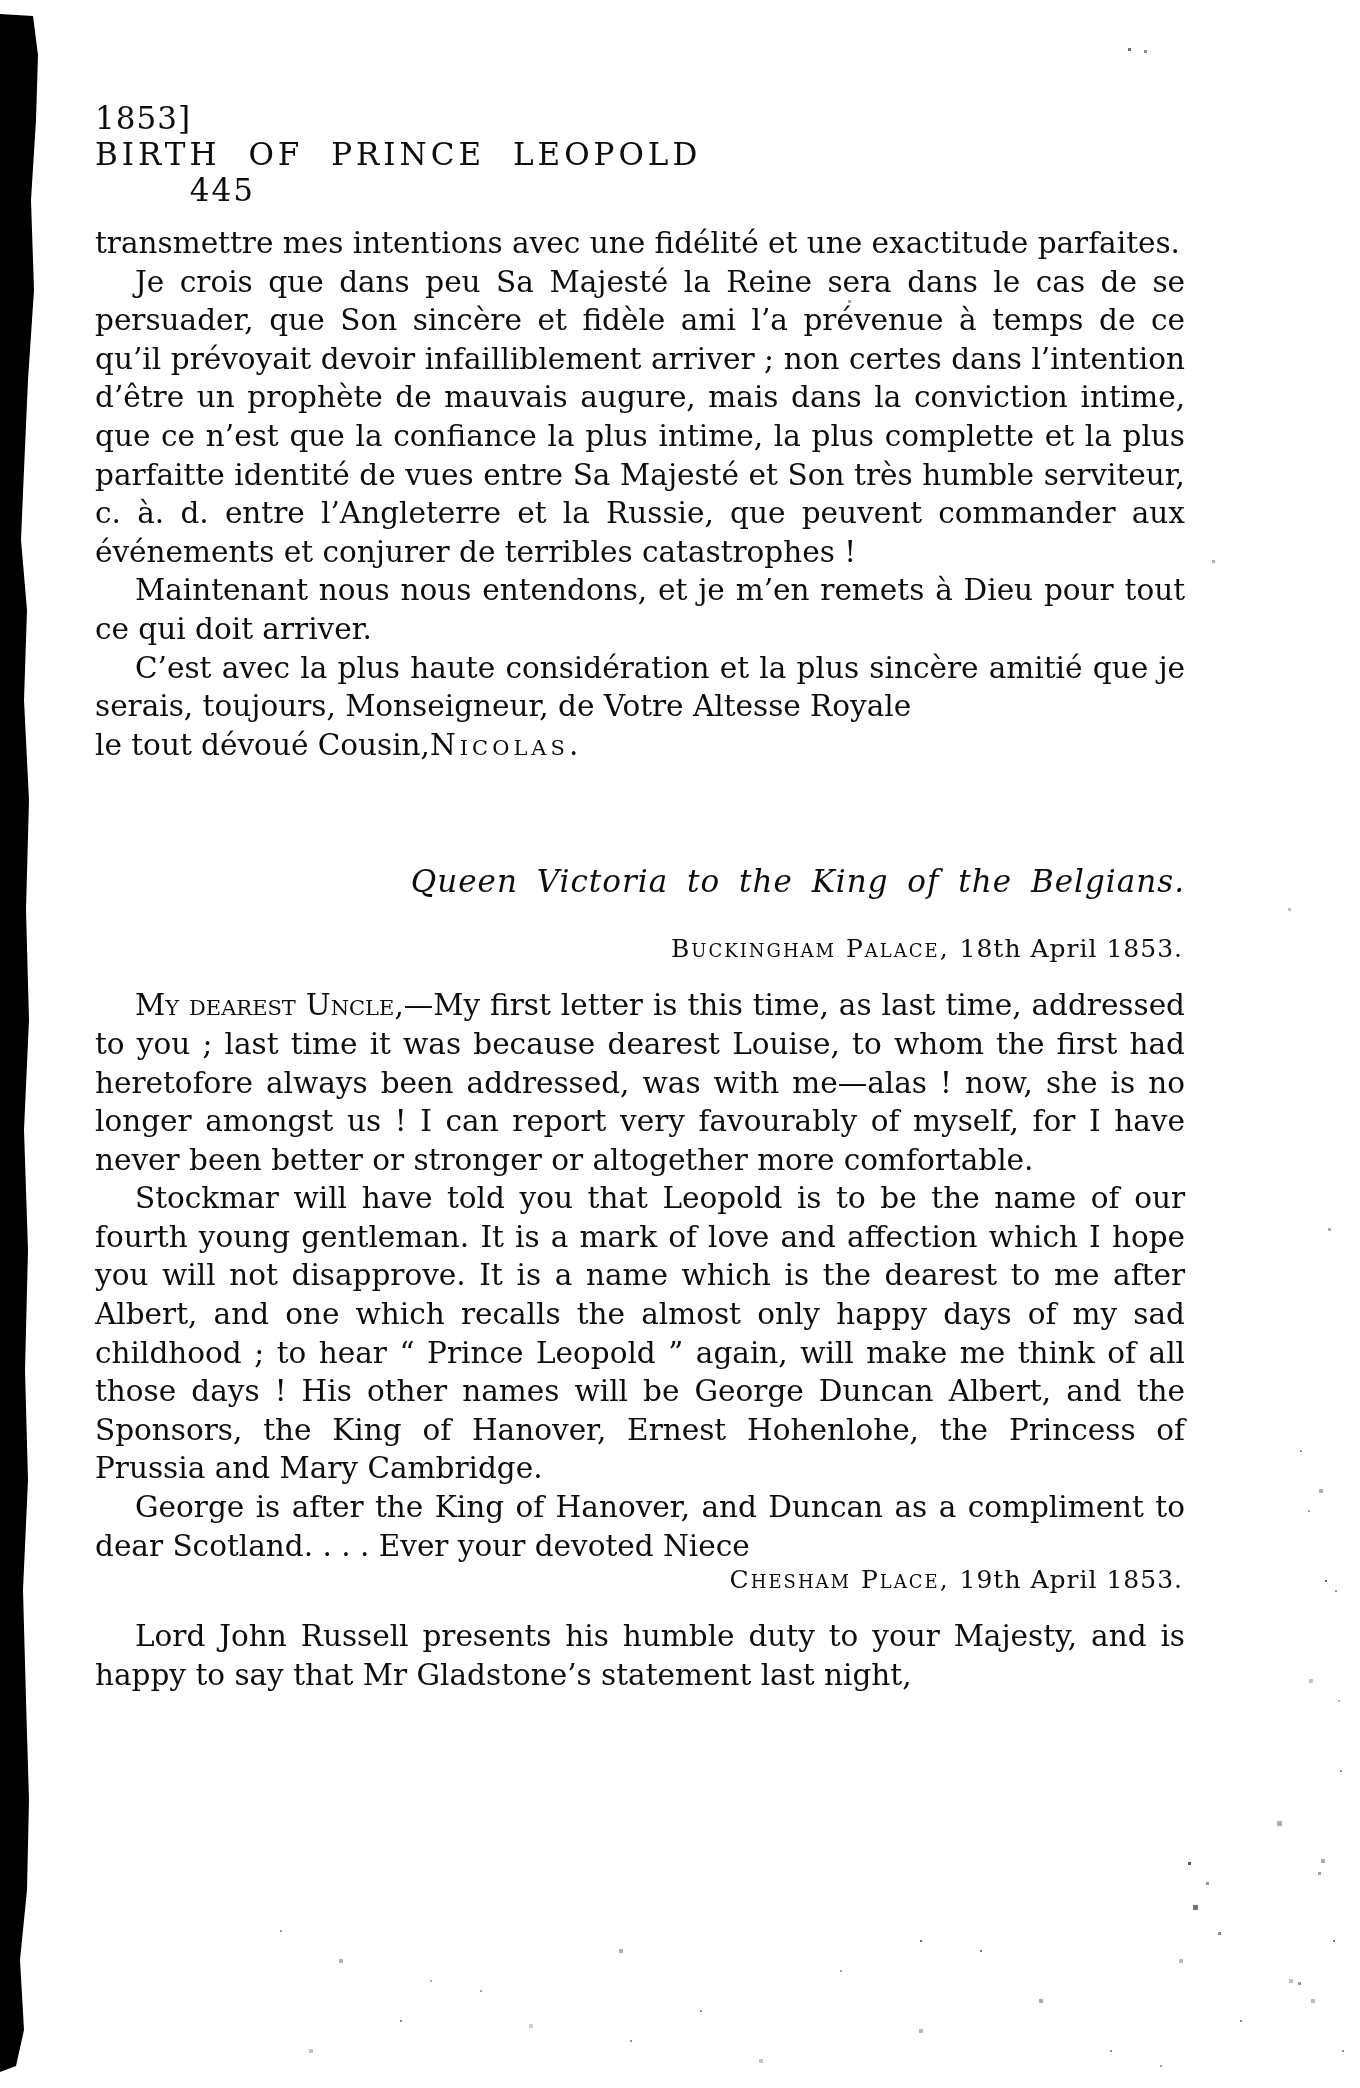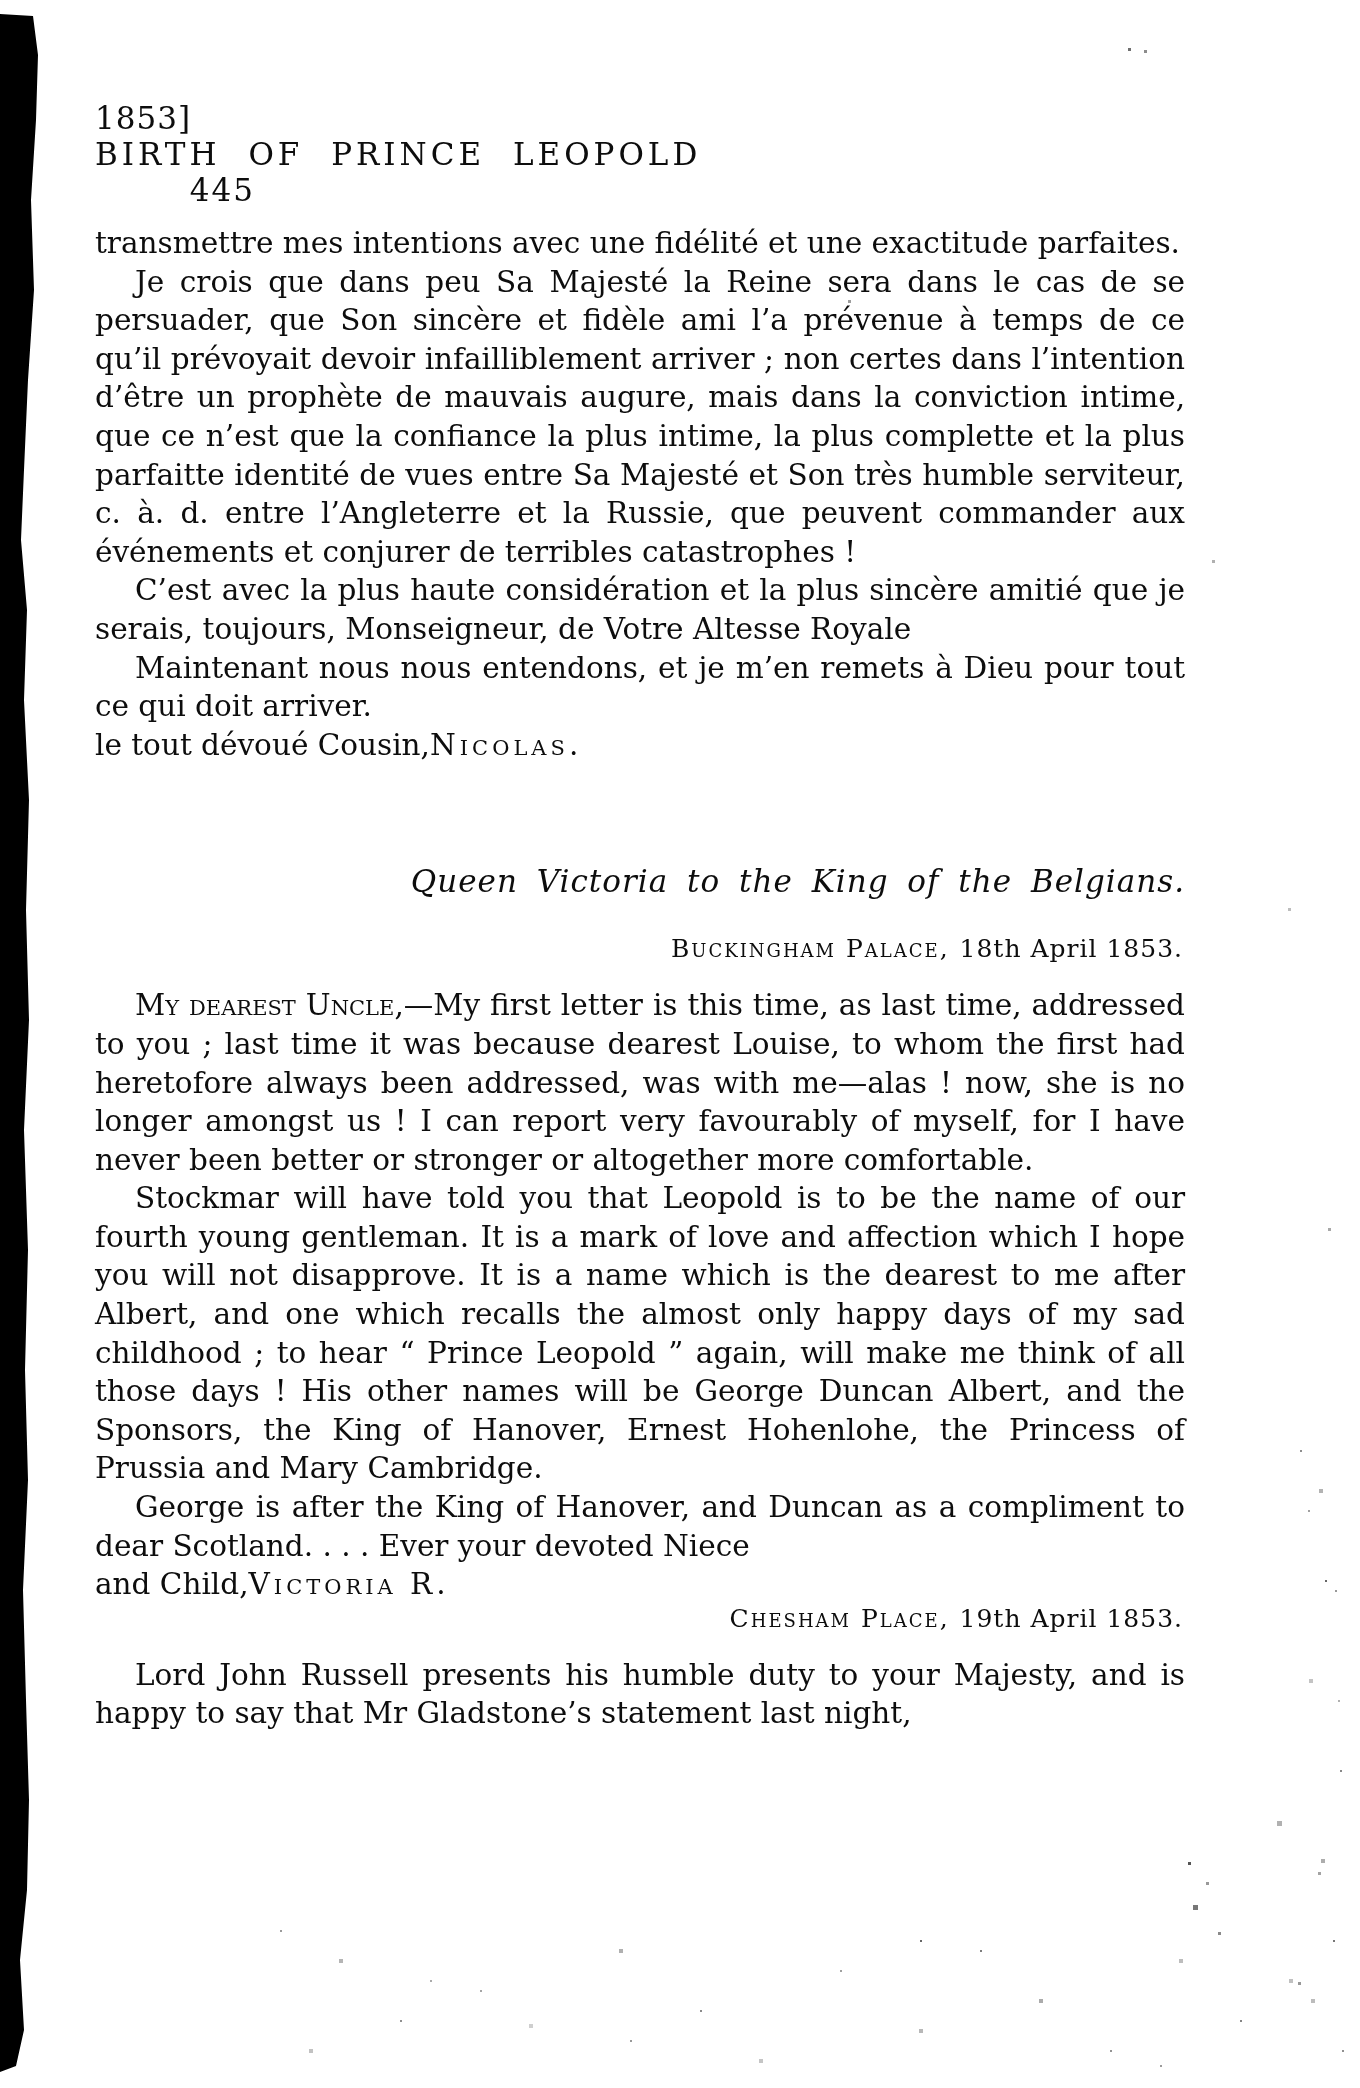--- a/index.html
+++ b/index.html
@@ -144,35 +144,31 @@
 
 <div class="page-body">
   <div class="running-header">
     <span class="year">1853]</span>
     <span class="title">BIRTH OF PRINCE LEOPOLD</span>
     <span class="pageno">445</span>
   </div>
   <div id="content">
       <p class="para"><span>transmettre mes intentions avec une fidélité et une exactitude parfaites.</span></p>
       <p class="para indent"><span>Je crois que dans peu Sa Majesté la Reine sera dans le cas de se persuader, que </span><span class="em">Son sincère et fidèle ami</span><span> l’a prévenue à temps de ce qu’il prévoyait devoir infailliblement arriver ; non certes dans l’intention d’être un </span><span class="em">prophète de mauvais augure</span><span>, mais dans la conviction intime, que ce n’est que la confiance la plus intime, la plus complette et la plus parfaitte identité de vues entre Sa Majesté et Son très humble serviteur, c. à. d. entre l’Angleterre et la Russie, que peuvent commander aux événements et conjurer de terribles catastrophes !</span></p>
+      <p class="para indent"><span>Maintenant nous nous entendons, et je m’en remets à Dieu pour tout ce qui doit arriver.</span></p>
       <p class="para indent"><span>C’est avec la plus haute considération et la plus sincère amitié que je serais, toujours, Monseigneur, de Votre Altesse Royale</span></p>
-      <p class="para indent"><span>Maintenant nous nous entendons, et je m’en remets à Dieu pour tout ce qui doit arriver.</span></p>
       <div class="closing-line">
         <span>le tout dévoué Cousin,</span>
         <span class="signature">Nicolas.</span>
       </div>
       <div class="section-heading">Queen Victoria to the King of the Belgians.</div>
       <div class="dateline"><span class="sc">Buckingham Palace, </span><span class="em">18th April</span><span> 1853.</span></div>
       <p class="para indent"><span class="sc">My dearest Uncle,</span><span>—My first letter is </span><span class="em">this</span><span> time, as last time, addressed to you ; last time it was because dearest Louise, to whom the first had heretofore always been addressed, was with me—alas ! </span><span class="em">now</span><span>, she is no longer amongst us ! I can report very favourably of myself, for I have never been better or stronger or altogether more comfortable.</span></p>
       <p class="para indent"><span>Stockmar will have told you that </span><span class="em">Leopold</span><span> is to be the name of our fourth young gentleman. It is a mark of love and affection which I hope you will not disapprove. It is a name which is the dearest to me after Albert, and one which recalls the almost </span><span class="em">only</span><span> happy days of my sad childhood ; to hear “ Prince Leopold ” again, will make me think of all those days ! His other names will be George Duncan Albert, and the Sponsors, the King of Hanover, Ernest Hohenlohe, the Princess of Prussia and Mary Cambridge.</span></p>
       <p class="para indent"><span>George is after the King of Hanover, and Duncan as a compliment to dear Scotland. . . . Ever your devoted Niece</span></p>
-      <div class="closing-line">
-        <span>and Child,</span>
-        <span class="signature">Victoria R.</span>
-      </div>
       <div class="dateline"><span class="sc">Chesham Place, </span><span class="em">19th April</span><span> 1853.</span></div>
       <p class="para indent"><span>Lord John Russell presents his humble duty to your Majesty, and is happy to say that Mr Gladstone’s statement last night,</span></p>
     </div>
 </div>
 
 <div class="speckle-field-top"></div>
 <div class="speckle-field-right"></div>
 <div class="speckle-field-russell"></div>
 <div class="speckle-field-bottom"></div>
 

